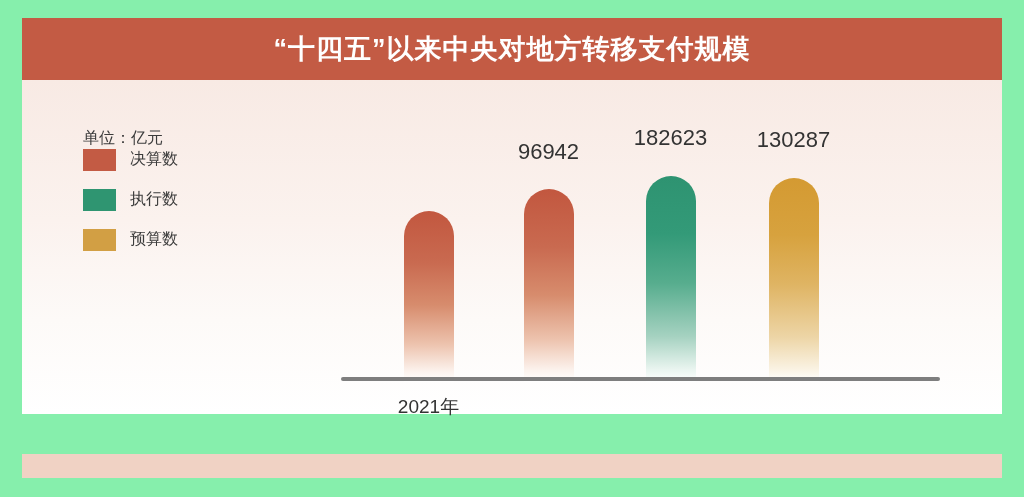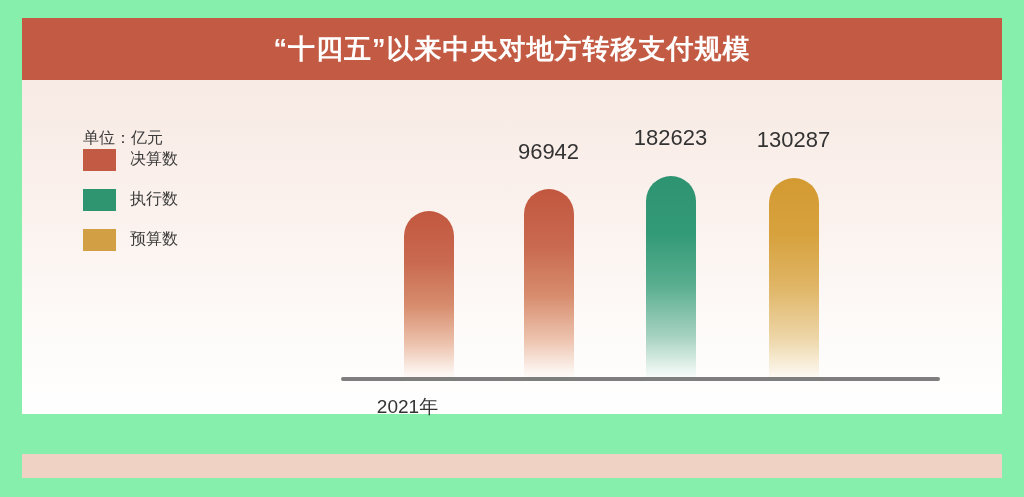--- a/index.html
+++ b/index.html
@@ -201,17 +201,17 @@
 
     <div class="bar-group" style="left:391px;">
       <div class="bar-value" style="bottom:229px;">130287</div>
       <div class="bar gold" style="height:204px;"></div>
     </div>
 
   </div>
 
   <div class="axis-line"></div>
 
-  <div class="cat-label" style="left:346px;">2021年</div>
+  <div class="cat-label" style="left:367px;">2021年</div>
 
   <div class="bottom-strip"></div>
 
 </div>
 
 </body></html>

